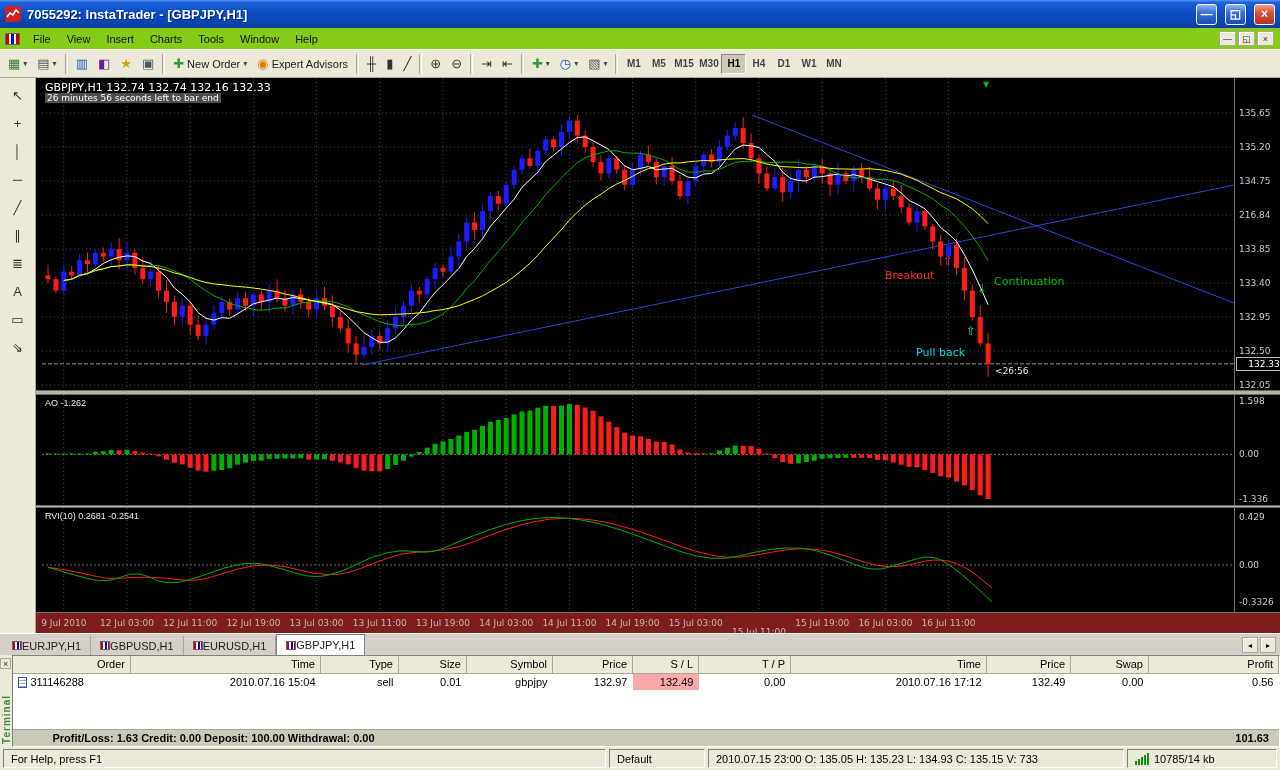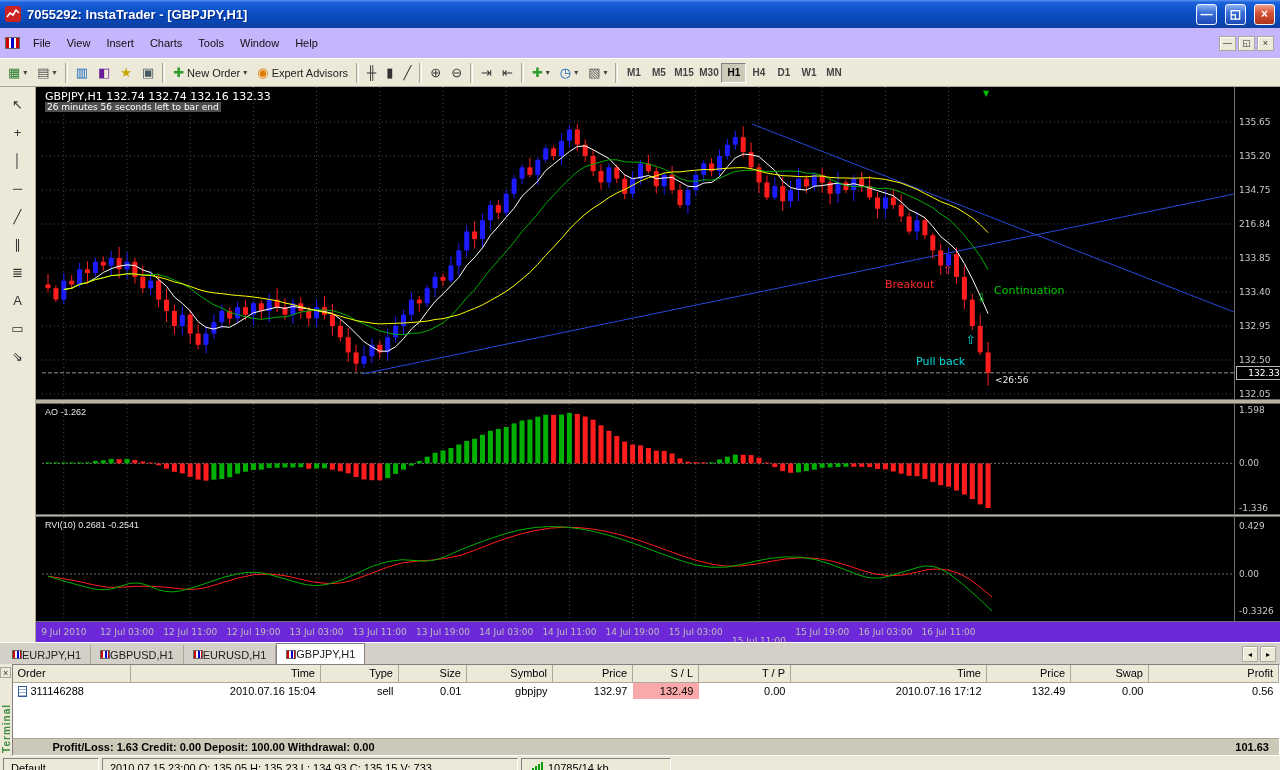--- a/index.html
+++ b/index.html
@@ -8,21 +8,21 @@
   .titlebar { height:28px; display:flex; align-items:center; gap:6px; padding:0 5px;
     background:linear-gradient(180deg,#5a96f0 0%,#1f63dd 8%,#0c50c8 40%,#0a47b4 75%,#0d3f9e 100%);
     color:#fff; font-weight:bold; font-size:13px; text-shadow:1px 1px 1px #00227a; }
   .app-icon { width:16px; height:16px; flex:0 0 16px; }
   .titlebar .title { flex:1; white-space:nowrap; overflow:hidden; }
   .wbtn { width:21px; height:21px; border:1px solid #eef4ff; border-radius:3px; color:#fff;
     display:flex; align-items:center; justify-content:center; font-size:12px; font-weight:bold; margin-left:2px;
     background:linear-gradient(180deg,#8fb4f4,#3a6fd8 40%,#1c4ab8); text-shadow:none; }
   .wbtn.close { background:linear-gradient(180deg,#f0a089,#d6543a 40%,#b03318); }
   
-  .menubar { height:31px; display:flex; align-items:center; background:#c4b5fd; font-size:11px; padding:0 2px; border-bottom:1px solid #ffffff; }
+  .menubar { height:22px; display:flex; align-items:center; background:#84cc16; font-size:11px; padding:0 2px; border-bottom:1px solid #ffffff; }
   .child-icon { width:15px; height:12px; margin:0 5px 0 3px; border:1px solid #666; background:
     linear-gradient(90deg,#c00 0 3px,#fff 3px 5px,#00c 5px 8px,#fff 8px 10px,#c00 10px 13px); }
   .menu-item { padding:3px 8px; color:#111; cursor:default; }
   .child-controls { margin-left:auto; display:flex; gap:2px; padding-right:4px; }
   .cbtn { width:17px; height:15px; border:1px solid #aca899; background:#ece9d8; font-size:9px;
     display:flex; align-items:center; justify-content:center; color:#333; box-shadow:1px 1px 0 #fff inset; }
   
   .toolbar { height:28px; display:flex; align-items:center; background:#ece9d8; padding-left:3px;
     border-bottom:1px solid #aca899; }
   .tbtn { height:22px; display:flex; align-items:center; gap:3px; padding:0 4px; border:1px solid transparent; font-size:11px; color:#222; }
@@ -42,21 +42,21 @@
   .panel-row { display:flex; position:relative; }
   .panel-row svg { display:block; background:#000; }
   .scale { width:43px; position:relative; border-left:1px solid #707070; background:#000;
     font-family:"DejaVu Sans",sans-serif; font-size:9px; color:#c8c8c8; }
   .slabel { position:absolute; left:4px; white-space:nowrap; }
   .pricebox { position:absolute; left:1px; width:56px; border:1px solid #b8b8b8; background:#000;
     color:#fff; text-align:center; font-size:9px; padding:1px 0; }
   .sep { height:5px; margin-left:-6px; width:calc(100% + 6px); background:#b8b4a4; border-top:1px solid #6a6a6a; border-bottom:1px solid #6a6a6a; }
   .sep2 { height:3px; }
   .time-axis { height:32px; position:relative; margin-left:-6px; width:calc(100% + 6px); padding-left:6px;
-    border-top:1px solid #707070; background:#6d28d9; color:#bdbdbd; font-family:"DejaVu Sans",sans-serif; font-size:9px; }
+    border-top:1px solid #707070; background:#7f1d1d; color:#bdbdbd; font-family:"DejaVu Sans",sans-serif; font-size:9px; }
   .taxis-label { position:absolute; top:5px; width:64px; text-align:center; white-space:nowrap; }
   .chart-overlay { position:absolute; left:0; top:0; right:43px; bottom:0; pointer-events:none;
     font-family:"DejaVu Sans",sans-serif; }
   .chart-header { position:absolute; left:3px; top:3px; color:#fff; font-size:11px; }
   .chart-countdown { position:absolute; left:3px; top:15px; color:#fff; font-size:9px; background:#4e4e4e; padding:0 2px; }
   .annot { position:absolute; font-size:11px; white-space:nowrap; }
   .annot-arrow { position:absolute; font-size:12px; }
   .cmarker { position:absolute; color:#e8e8e8; font-size:9px; }
   .scroll-marker { position:absolute; color:#00c000; font-size:8px; }
   .ind-label { position:absolute; left:3px; top:3px; color:#e8e8e8; font-size:9px; }
@@ -74,21 +74,21 @@
   .term-close { width:11px; height:11px; margin:3px auto 0; font-size:9px; line-height:10px; text-align:center;
     color:#333; border:1px solid #aca899; background:#ece9d8; }
   .term-label { position:absolute; bottom:3px; left:1px; writing-mode:vertical-rl; transform:rotate(180deg);
     font-size:10px; font-weight:bold; color:#3c8a3c; letter-spacing:1px; }
   .term-right { flex:1; display:flex; flex-direction:column; }
   .term-main { flex:1; display:flex; flex-direction:column; overflow:hidden; background:#fff;
     border:1px solid; border-color:#808080 #fff #fff #808080; }
   table.term-table { width:100%; table-layout:fixed; border-collapse:collapse; font-size:11px; }
   .term-table th { height:17px; font-weight:normal; background:#ece9d8; border-right:1px solid #aca899;
     border-bottom:1px solid #aca899; padding:0 5px; text-align:right; white-space:nowrap; overflow:hidden; }
-  .term-table th:first-child { text-align:left;margin-top:44px; }
+  .term-table th:first-child { text-align:right;margin-top:44px; }
   .term-table td { height:17px; padding:0 5px; text-align:right; white-space:nowrap; overflow:hidden; }
   .term-table td.left { text-align:left; }
   .sl-cell { background:#f9a9a9; }
   .doc-icon { display:inline-block; width:9px; height:11px; margin-right:4px; vertical-align:-2px;
     border:1px solid #345a9a; background:repeating-linear-gradient(180deg,#fff 0 2px,#9ab2d8 2px 3px); }
   .term-fill { flex:1; background:#fff; }
   .summary { height:17px; background:#ccc9b9; border-top:1px solid #aca899; display:flex; align-items:center;
     justify-content:space-between; font-size:11px; font-weight:bold; padding:0 10px 0 40px; }
   .term-tabs { height:24px; display:flex; align-items:center; font-size:11px; padding-left:12px; }
   .ttab { padding:4px 10px; border-right:1px solid #aca899; color:#222; }
@@ -814,20 +814,21 @@
       <div class="term-fill"></div>
       <div class="summary">
         <span>Profit/Loss: 1.63   Credit: 0.00   Deposit: 100.00   Withdrawal: 0.00</span>
         <span>101.63</span>
       </div>
     </div>
   </div>
 </div>
 
 <div class="statusbar">
+  <div class="sb-sec sb-help">For Help, press F1</div>
   <div class="sb-sec sb-profile">Default</div>
   <div class="sb-sec sb-quote">2010.07.15 23:00   O: 135.05  H: 135.23  L: 134.93  C: 135.15  V: 733</div>
   <div class="sb-sec sb-traffic">
     <span class="sig-bars">
         <span></span>
         <span></span>
         <span></span>
         <span></span>
         <span></span>
       </span>

